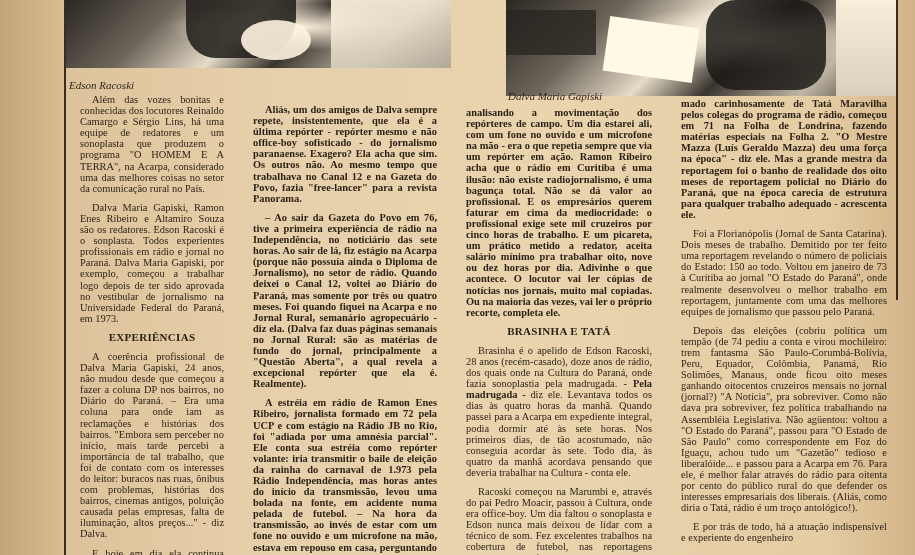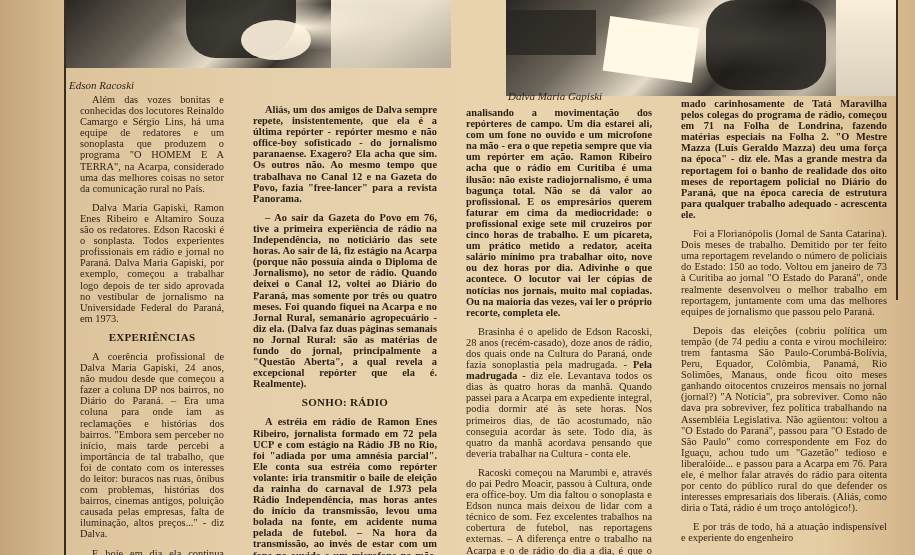--- a/index.html
+++ b/index.html
@@ -60,26 +60,26 @@
   <p>Além das vozes bonitas e conhecidas dos locutores Reinaldo Camargo e Sérgio Lins, há uma equipe de redatores e um sonoplasta que produzem o programa "O HOMEM E A TERRA", na Acarpa, considerado uma das melhores coisas no setor da comunicação rural no País.</p>
   <p>Dalva Maria Gapiski, Ramon Enes Ribeiro e Altamiro Souza são os redatores. Edson Racoski é o sonplasta. Todos experientes profissionais em rádio e jornal no Paraná. Dalva Maria Gapiski, por exemplo, começou a trabalhar logo depois de ter sido aprovada no vestibular de jornalismo na Universidade Federal do Paraná, em 1973.</p>
   <p class="head">EXPERIÊNCIAS</p>
   <p>A coerência profissional de Dalva Maria Gapiski, 24 anos, não mudou desde que começou a fazer a coluna DP nos bairros, no Diário do Paraná. – Era uma coluna para onde iam as reclamações e histórias dos bairros. "Embora sem perceber no início, mais tarde percebi a importância de tal trabalho, que foi de contato com os interesses do leitor: buracos nas ruas, ônibus com problemas, histórias dos bairros, cinemas antigos, poluição causada pelas empresas, falta de iluminação, altos preços..." - diz Dalva.</p>
   <p style="margin-top:6px;">E hoje em dia ela continua achando que os jornais não abordam os problemas fundamentais que interessam ao leitor dos jornais. Talvez seja por isso que a Dalva sempre tenha preferido trabalhar na cobertura de setores como o Abastecimento e Agricultura no Diário do Paraná e na Gazeta do Povo, embora fizesse de tudo um pouco na reportagem Geral. Ao mesmo tempo, trabalhava na reportagem do Canal 12. (Lembro que alguém chegou a criticá-la porque ela não deixou em paz, "pegou no pé" mesmo do vice-</p>
 </div>
 
 <div class="col c2">
   <p>Aliás, um dos amigos de Dalva sempre repete, insistentemente, que ela é a última repórter - repórter mesmo e não office-boy sofisticado - do jornalismo paranaense. Exagero? Ela acha que sim. Os outros não. Ao mesmo tempo que trabalhava no Canal 12 e na Gazeta do Povo, fazia "free-lancer" para a revista Panorama.</p>
   <p style="margin-top:6px;">– Ao sair da Gazeta do Povo em 76, tive a primeira experiência de rádio na Independência, no noticiário das sete horas. Ao sair de lá, fiz estágio na Acarpa (porque não possuía ainda o Diploma de Jornalismo), no setor de rádio. Quando deixei o Canal 12, voltei ao Diário do Paraná, mas somente por três ou quatro meses. Foi quando fiquei na Acarpa e no Jornal Rural, semanário agropecuário - diz ela. (Dalva faz duas páginas semanais no Jornal Rural: são as matérias de fundo do jornal, principalmente a "Questão Aberta", a qual revela a excepcional repórter que ela é. Realmente).</p>
-  <p class="head-plain">SONHO: RÁDIO</p>
   <p>A estréia em rádio de Ramon Enes Ribeiro, jornalista formado em 72 pela UCP e com estágio na Rádio JB no Rio, foi "adiada por uma amnésia parcial". Ele conta sua estréia como repórter volante: iria transmitir o baile de eleição da rainha do carnaval de 1.973 pela Rádio Independência, mas horas antes do início da transmissão, levou uma bolada na fonte, em acidente numa pelada de futebol. – Na hora da transmissão, ao invés de estar com um fone no ouvido e um microfone na mão, estava em repouso em casa, perguntando aos amigos, pela 873ª vez, o resultado do jogo de futebol, diz.</p>
 </div>
 
 <div class="col c3">
   <p class="noindent">analisando a movimentação dos repórteres de campo. Um dia estarei ali, com um fone no ouvido e um microfone na mão - era o que repetia sempre que via um repórter em ação. Ramon Ribeiro acha que o rádio em Curitiba é uma ilusão: não existe radiojornalismo, é uma bagunça total. Não se dá valor ao profissional. E os empresários querem faturar em cima da mediocridade: o profissional exige sete mil cruzeiros por cinco horas de trabalho. E um picareta, um prático metido a redator, aceita salário mínimo pra trabalhar oito, nove ou dez horas por dia. Adivinhe o que acontece. O locutor vai ler cópias de notícias nos jornais, muito mal copiadas. Ou na maioria das vezes, vai ler o próprio recorte, completa ele.</p>
+  <p class="head">BRASINHA E TATÁ</p>
   <p><span>Brasinha é o apelido de Edson Racoski, 28 anos (recém-casado), doze anos de rádio, dos quais onde na Cultura do Paraná, onde fazia sonoplastia pela madrugada. - </span><b class="bold-inline">Pela madrugada -</b><span> diz ele. Levantava todos os dias às quatro horas da manhã. Quando passei para a Acarpa em expediente integral, podia dormir até às sete horas. Nos primeiros dias, de tão acostumado, não conseguia acordar às sete. Todo dia, às quatro da manhã acordava pensando que deveria trabalhar na Cultura - conta ele.</span></p>
   <p>Racoski começou na Marumbi e, através do pai Pedro Moacir, passou à Cultura, onde era office-boy. Um dia faltou o sonoplasta e Edson nunca mais deixou de lidar com a técnico de som. Fez excelentes trabalhos na cobertura de futebol, nas reportagens externas. – A diferença entre o trabalho na Acarpa e o de rádio do dia a dia, é que o rádio diário é mais dinâmico, porque o cara anuncia a música e a gente tem que botar o disco certo na ho-</p>
 </div>
 
 <div class="col c4">
   <p class="noindent">mado carinhosamente de Tatá Maravilha pelos colegas do programa de rádio, começou em 71 na Folha de Londrina, fazendo matérias especiais na Folha 2. "O Mestre Mazza (Luís Geraldo Mazza) deu uma força na época" - diz ele. Mas a grande mestra da reportagem foi o banho de realidade dos oito meses de reportagem policial no Diário do Paraná, que na época carecia de estrutura para qualquer trabalho adequado - acrescenta ele.</p>
   <p>Foi a Florianópolis (Jornal de Santa Catarina). Dois meses de trabalho. Demitido por ter feito uma reportagem revelando o número de policiais do Estado: 150 ao todo. Voltou em janeiro de 73 à Curitiba ao jornal "O Estado do Paraná", onde realmente desenvolveu o melhor trabalho em reportagem, juntamente com uma das melhores equipes de jornalismo que passou pelo Paraná.</p>
   <p>Depois das eleições (cobriu política um tempão (de 74 pediu a conta e virou mochileiro: trem fantasma São Paulo-Corumbá-Bolívia, Peru, Equador, Colômbia, Panamá, Rio Solimões, Manaus, onde ficou oito meses ganhando oitocentos cruzeiros mensais no jornal (jornal?) "A Notícia", pra sobreviver. Como não dava pra sobreviver, fez política trabalhando na Assembléia Legislativa. Não agüentou: voltou a "O Estado do Paraná", passou para "O Estado de São Paulo" como correspondente em Foz do Iguaçu, achou tudo um "Gazetão" tedioso e liberalóide... e passou para a Acarpa em 76. Para ele, é melhor falar através do rádio para oitenta por cento do público rural do que defender os interesses empresariais dos liberais. (Aliás, como diria o Tatá, rádio é um troço antológico!).</p>
   <p>E por trás de todo, há a atuação indispensível e experiente do engenheiro</p>
 </div>

